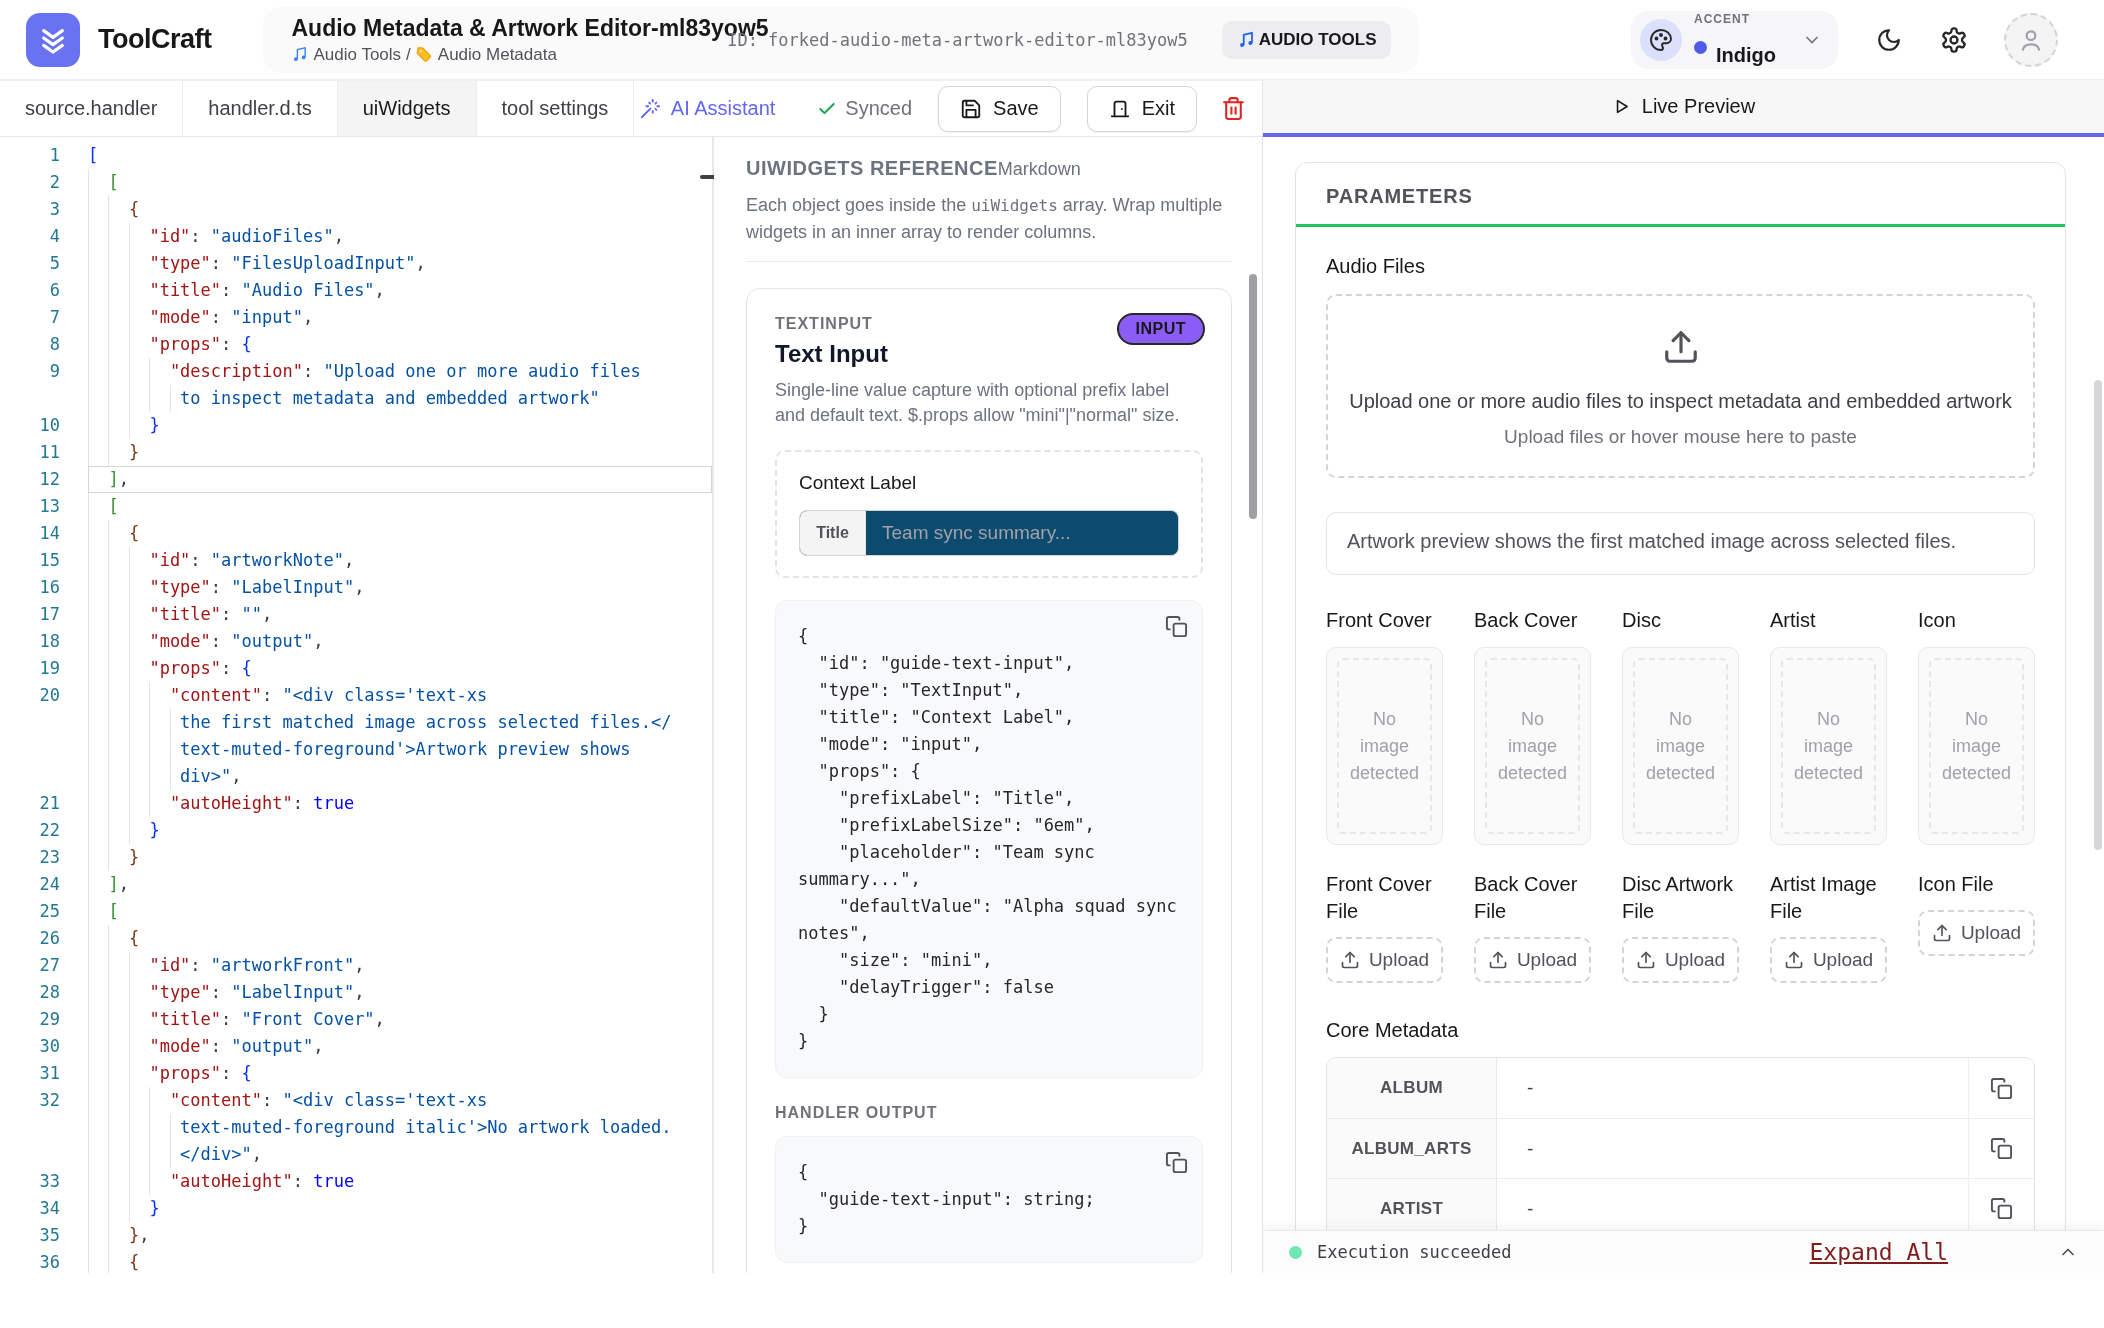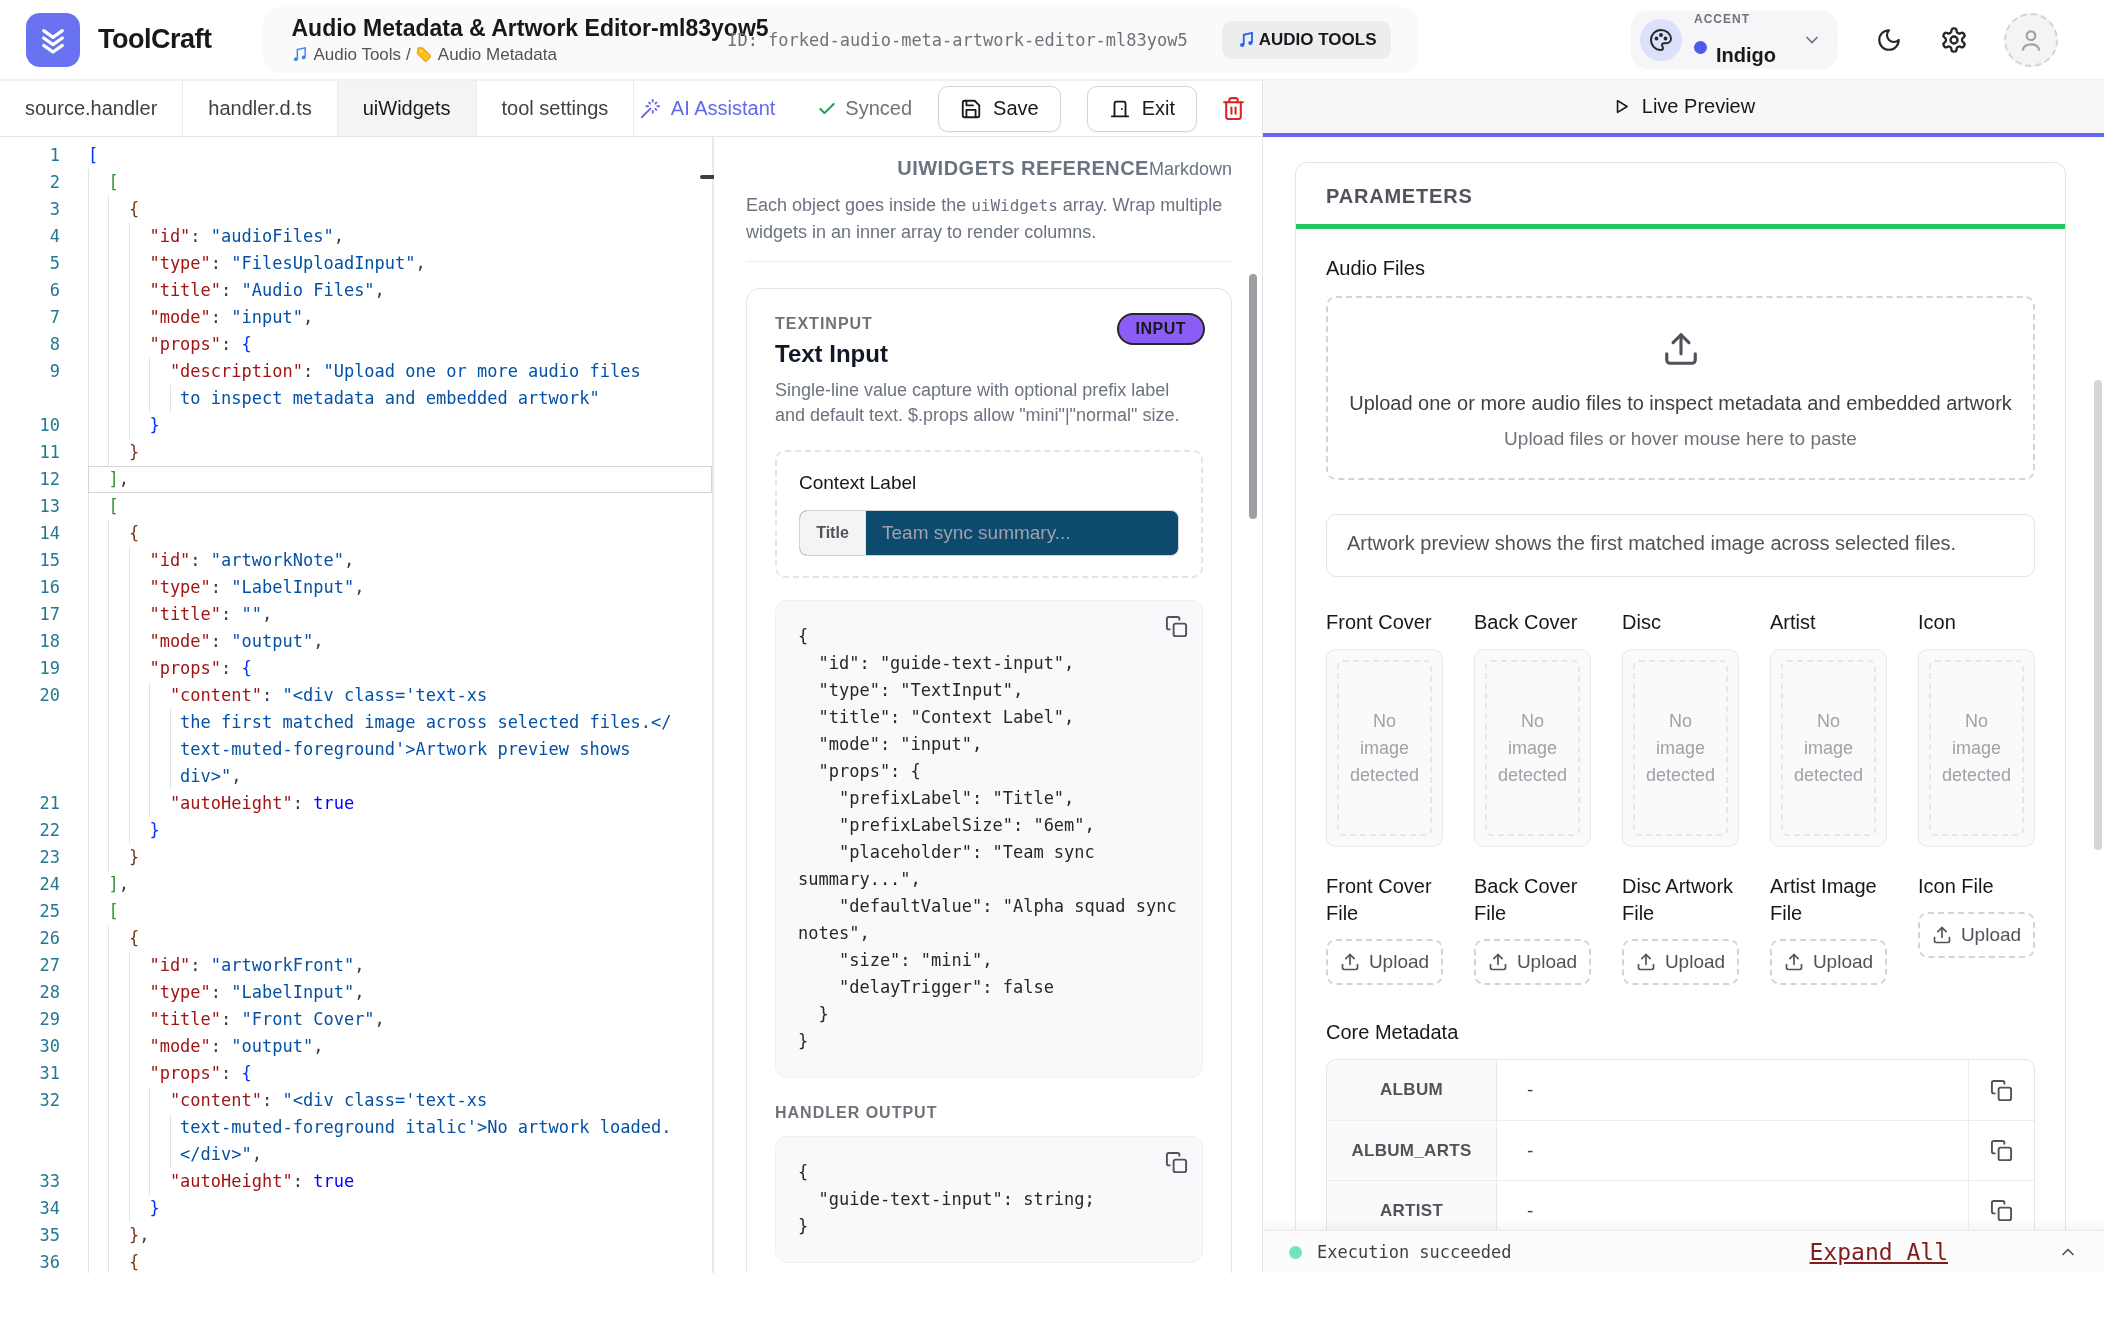--- a/index.html
+++ b/index.html
@@ -58,21 +58,21 @@
          background-image:repeating-linear-gradient(90deg,#e3e3e3 0,#e3e3e3 1px,transparent 1px,transparent 2ch); }
   .k { color:#a31515; } .v { color:#0451a5; } .p { color:#3b3b3b; } .t { color:#0000ff; }
   .b1 { color:#0431fa; } .b2 { color:#319331; } .b3 { color:#7b3814; }
 
   .vdiv { width:2px; background:#e9e9eb; position:relative; flex:none; }
   .vdiv .handle { position:absolute; top:38px; left:-12px; width:26px; height:4px; border-radius:2px; background:#3f3f46; }
 
   
   .docs { flex:1; position:relative; padding:20px 30px 0 32px; overflow:hidden; background:#fff; }
   .docs-scroll { position:absolute; right:5px; top:137px; width:8px; height:245px; background:#9e9ea3; border-radius:4px; }
-  .docs-head { display:flex; align-items:baseline; justify-content:flex-end; }
+  .docs-head { display:flex; align-items:baseline; justify-content:flex-start; }
   .docs-title { font-size:20px; font-weight:700; color:#6b7280; letter-spacing:0.5px; }
   .docs-format { font-size:18px; color:#6b7280; }
   .docs-intro { margin-top:12px; font-size:18px; color:#6b7280; line-height:26px; max-width:492px; }
   .docs-intro code { font-family:"DejaVu Sans Mono", monospace; font-size:16px; }
   .docs-sep { margin-top:16px; border-top:1px solid #ececee; }
   .wcard { margin-top:26px; border:1px solid #e4e4e7; border-radius:14px; padding:26px 28px; position:relative; background:#fff; }
   .wkind { font-size:16px; font-weight:700; color:#71717a; letter-spacing:1px; }
   .wname { font-size:24px; font-weight:600; margin-top:7px; color:#111827; }
   .wdesc { font-size:18px; color:#6b7280; margin-top:10px; line-height:25px; max-width:424px; }
   .pill { position:absolute; top:24px; right:26px; border:2px solid #27272a; border-radius:999px; padding:5px 17px;
@@ -86,21 +86,21 @@
   .codeblock { margin-top:22px; background:#f8f9fa; border:1px solid #f0f0f1; border-radius:12px; padding:22px; position:relative; }
   .codeblock pre { font-family:"DejaVu Sans Mono", monospace; font-size:17px; line-height:27px; color:#27272a; }
   .copybtn { position:absolute; top:14px; right:14px; background:none; border:none; color:#52525b; cursor:pointer; }
   .wsub { margin-top:26px; font-size:16px; font-weight:700; color:#71717a; letter-spacing:1px; }
 
   
   .pv-strip { height:57px; background:#f7f7f8; border-bottom:4px solid #6366f1; display:flex; align-items:center; justify-content:center; gap:11px;
               font-size:20px; color:#18181b; cursor:pointer; }
   .pv-scroll { position:absolute; right:2px; top:300px; width:8px; height:470px; background:#d6d6da; border-radius:4px; }
   .params { margin:25px 38px 0 32px; border:1px solid #e4e4e7; border-radius:12px; background:#fff; }
-  .params-head { padding:22px 30px 16px; border-bottom:5px solid #22c55e; font-size:20px; font-weight:700; color:#52525b; letter-spacing:0.8px; }
+  .params-head { padding:22px 30px 16px; border-bottom:3px solid #22c55e; font-size:20px; font-weight:700; color:#52525b; letter-spacing:0.8px; }
   .params-body { padding:28px 30px; }
   .fieldlabel { font-size:20px; color:#18181b; }
   .dropzone { margin-top:16px; border:2px dashed #d4d4d8; border-radius:10px; padding:32px 10px 28px; text-align:center; color:#52525b; }
   .dz1 { font-size:20px; color:#3f3f46; margin-top:24px;text-align:center; }
   .dz2 { font-size:19px; color:#71717a; margin-top:13px; }
   .notebox { margin-top:34px; border:1px solid #e4e4e7; border-radius:10px; padding:17px 20px 21px; font-size:20px; color:#52525b; }
   .slots { margin-top:34px; display:grid; grid-template-columns:repeat(5,1fr); column-gap:31px; }
   .slot-label { font-size:20px; color:#18181b; }
   .slot-box { margin-top:15px; height:198px; background:#fafafa; border:1px solid #e9e9eb; border-radius:10px; padding:10px; }
   .slot-inner { width:100%; height:100%; border:2px dashed #e7e7ea; border-radius:6px; display:flex; align-items:center; justify-content:center;

